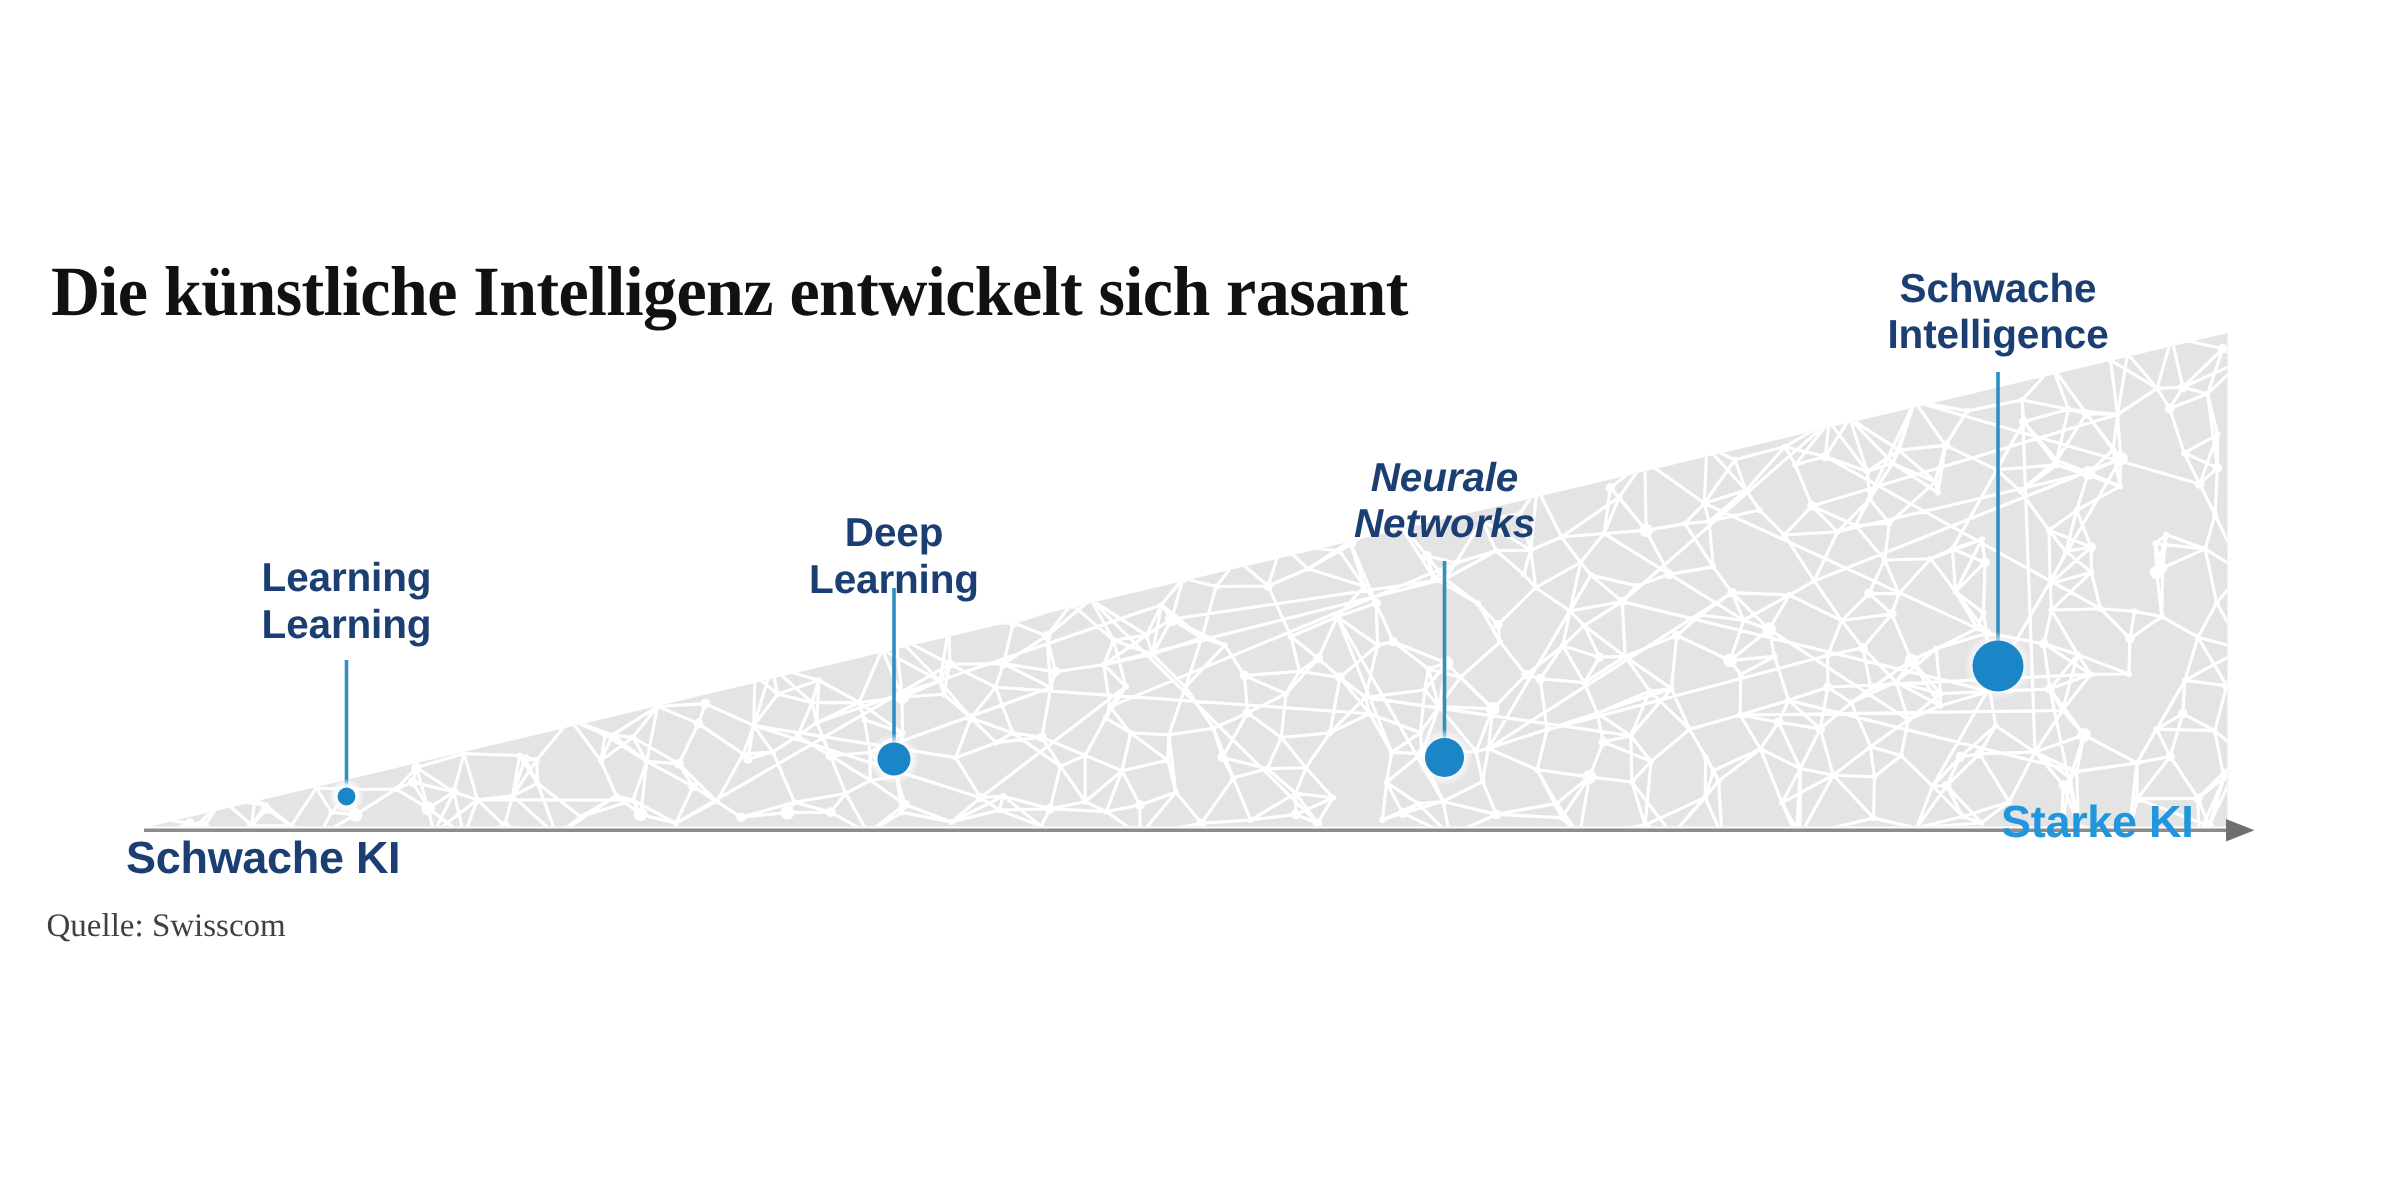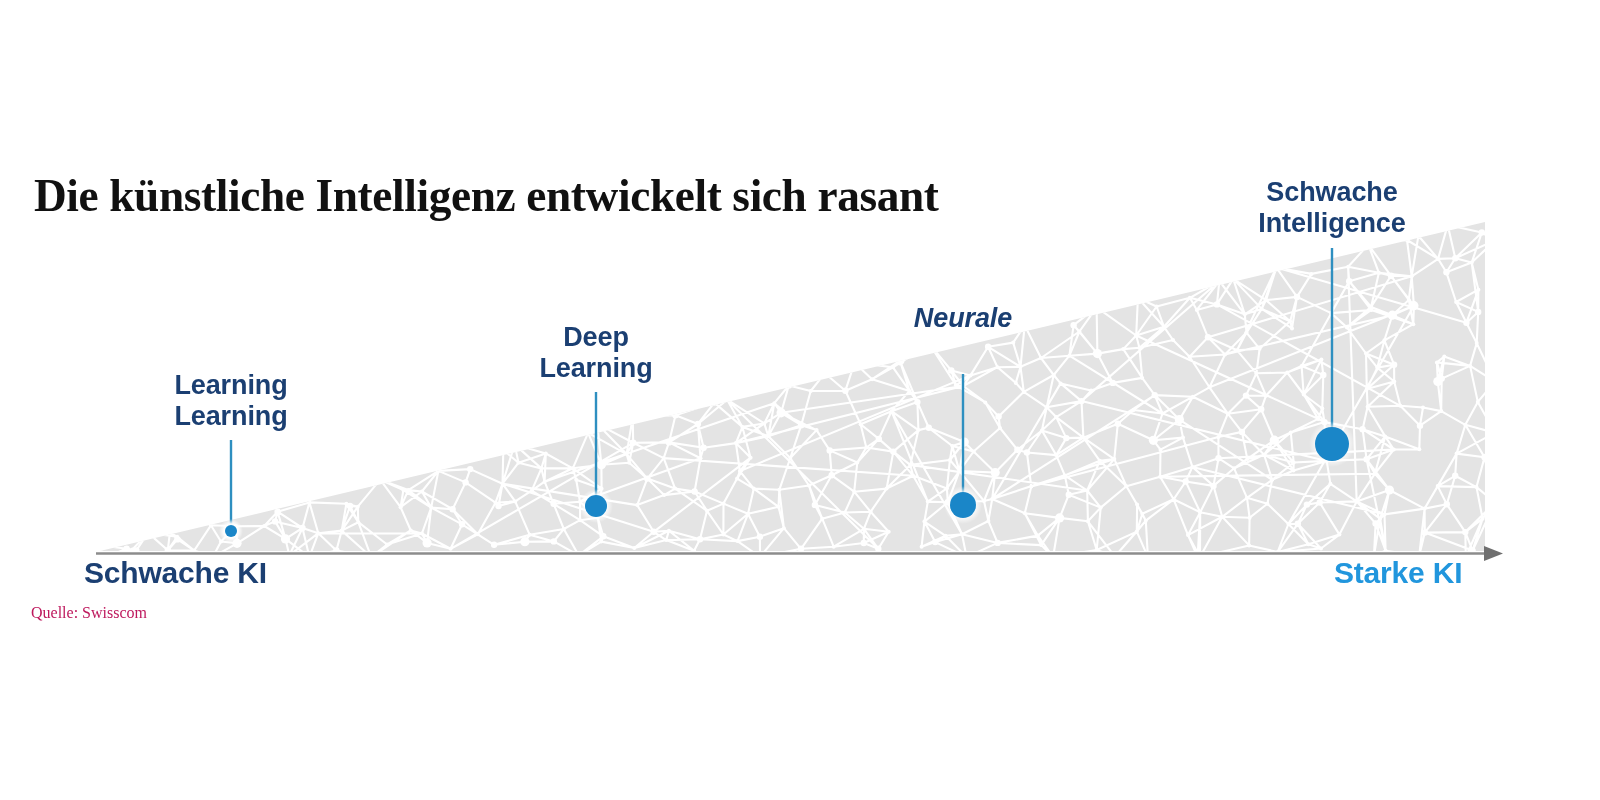--- a/index.html
+++ b/index.html
@@ -57,30 +57,30 @@
 
   
   .axis-label {
     position: absolute;
     font-weight: 700;
     font-size: 30px;
     letter-spacing: -0.2px;
     white-space: nowrap;
   }
   #axis-label-left  { left: 84px;  top: 556px; color: #1b3f72; }
-  #axis-label-right { left: 1334px; top: 556px; color: #2196dd; }
+  #axis-label-right { left: 1334px; top: 532px; color: #2196dd; }
 
   
   #source-note {
     position: absolute;
     left: 31px;
     top: 604px;
     font-family: "Liberation Serif", serif;
-    font-size: 16px;
-    color: #be185d;
+    font-size: 22px;
+    color: #404040;
     white-space: nowrap;
   }
 </style>
 </head>
 <body>
 
 <div id="stage">
 
   <div id="chart-title">Die künstliche Intelligenz entwickelt sich rasant</div>
 
@@ -516,27 +516,28 @@
         <circle cx="1332" cy="444" r="23" fill="url(#dotHalo)"></circle>
         <circle cx="1332" cy="444" r="17" fill="#1a86c8"></circle>
       </g>
   </svg>
 
   <div class="callout" id="callout-machine-learning" style="top: 370px; left: -169px; width: 800px;">
     <span>Learning</span>
     <span class="l2">Learning</span>
   </div>
 
-  <div class="callout" id="callout-deep-learning" style="top: 322px; left: 196px; width: 800px;">
+  <div class="callout" id="callout-deep-learning" style="top: 340px; left: 196px; width: 800px;">
     <span>Deep</span>
     <span class="l2">Learning</span>
   </div>
 
   <div class="callout" id="callout-neurale-networks" style="top: 303px; left: 563px; width: 800px; font-style: italic;">
     <span>Neurale</span>
+    <span class="l2">Networks</span>
   </div>
 
   <div class="callout" id="callout-artifical-intelligence" style="top: 177px; left: 932px; width: 800px;">
     <span>Schwache</span>
     <span class="l2">Intelligence</span>
   </div>
 
   <div class="axis-label" id="axis-label-left">Schwache KI</div>
   <div class="axis-label" id="axis-label-right">Starke KI</div>
 

